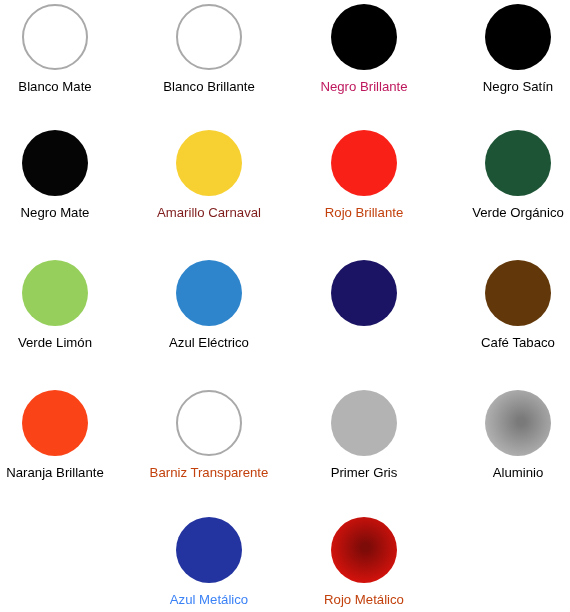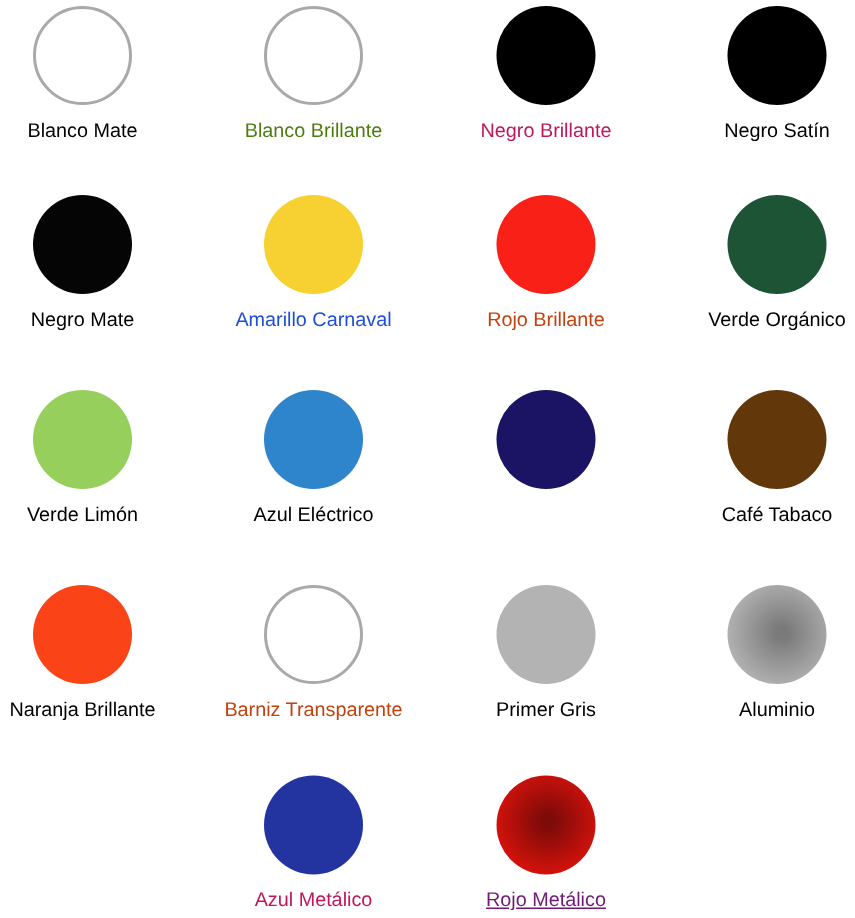--- a/index.html
+++ b/index.html
@@ -64,37 +64,37 @@
 </head>
 <body style="background: rgb(255, 255, 255);">
 
 <div id="swatch-grid">
     <div class="swatch col-0 row-0">
       <div class="swatch-disc outlined" style="background: rgb(255, 255, 255); border-color: rgb(169, 169, 169);"></div>
       <div class="swatch-label" style="color: rgb(0, 0, 0);">Blanco Mate</div>
     </div>
     <div class="swatch col-1 row-0">
       <div class="swatch-disc outlined" style="background: rgb(255, 255, 255); border-color: rgb(169, 169, 169);"></div>
-      <div class="swatch-label" style="color: #4d7c0f;">Blanco Brillante</div>
+      <div class="swatch-label" style="color: #000000;">Blanco Brillante</div>
     </div>
     <div class="swatch col-2 row-0">
       <div class="swatch-disc" style="background: rgb(0, 0, 0);"></div>
       <div class="swatch-label" style="color: #be185d;">Negro Brillante</div>
     </div>
     <div class="swatch col-3 row-0">
       <div class="swatch-disc" style="background: rgb(0, 0, 0);"></div>
       <div class="swatch-label" style="color: rgb(0, 0, 0);">Negro Satín</div>
     </div>
     <div class="swatch col-0 row-1">
       <div class="swatch-disc" style="background: rgb(5, 5, 5);"></div>
       <div class="swatch-label" style="color: rgb(0, 0, 0);">Negro Mate</div>
     </div>
     <div class="swatch col-1 row-1">
       <div class="swatch-disc" style="background: rgb(247, 208, 49);"></div>
-      <div class="swatch-label" style="color: #1d4ed8;">Amarillo Carnaval</div>
+      <div class="swatch-label" style="color: #7f1d1d;">Amarillo Carnaval</div>
     </div>
     <div class="swatch col-2 row-1">
       <div class="swatch-disc" style="background: rgb(249, 32, 24);"></div>
       <div class="swatch-label" style="color: #c2410c;">Rojo Brillante</div>
     </div>
     <div class="swatch col-3 row-1">
       <div class="swatch-disc" style="background: rgb(30, 84, 54);"></div>
       <div class="swatch-label" style="color: rgb(0, 0, 0);">Verde Orgánico</div>
     </div>
     <div class="swatch col-0 row-2">
@@ -123,19 +123,19 @@
     <div class="swatch col-2 row-3">
       <div class="swatch-disc" style="background: rgb(179, 179, 179);"></div>
       <div class="swatch-label" style="color: rgb(0, 0, 0);">Primer Gris</div>
     </div>
     <div class="swatch col-3 row-3">
       <div class="swatch-disc" style="background: radial-gradient(circle at 55% 48%, rgb(122, 122, 122) 0%, rgb(122, 122, 122) 8%, rgb(176, 176, 176) 72%, rgb(176, 176, 176) 100%);"></div>
       <div class="swatch-label" style="color: rgb(0, 0, 0);">Aluminio</div>
     </div>
     <div class="swatch col-1 row-4">
       <div class="swatch-disc" style="background: rgb(35, 52, 160);"></div>
-      <div class="swatch-label" style="color: #be185d; text-align: center;">Azul Metálico</div>
+      <div class="swatch-label" style="color: #3b82f6; text-align: center;">Azul Metálico</div>
     </div>
     <div class="swatch col-2 row-4">
       <div class="swatch-disc" style="background: radial-gradient(circle at 52% 46%, rgb(125, 11, 8) 0%, rgb(125, 11, 8) 8%, rgb(212, 18, 12) 72%, rgb(212, 18, 12) 100%);"></div>
-      <div class="swatch-label" style="color: #701a75; text-decoration: underline;">Rojo Metálico</div>
+      <div class="swatch-label" style="color: #c2410c;">Rojo Metálico</div>
     </div>
   </div>
 
 </body></html>

